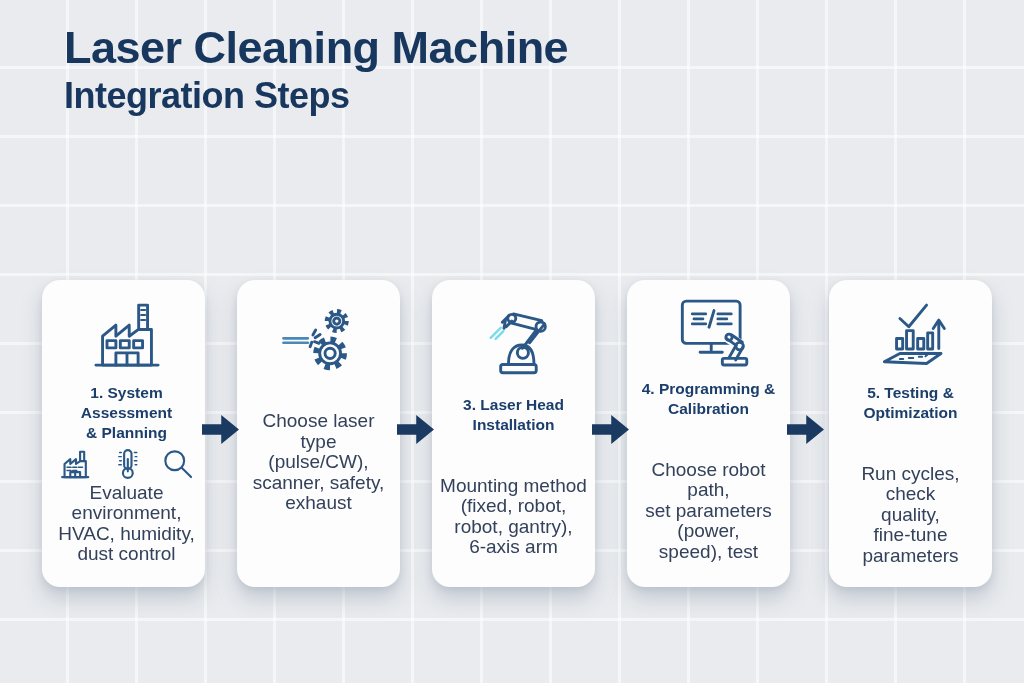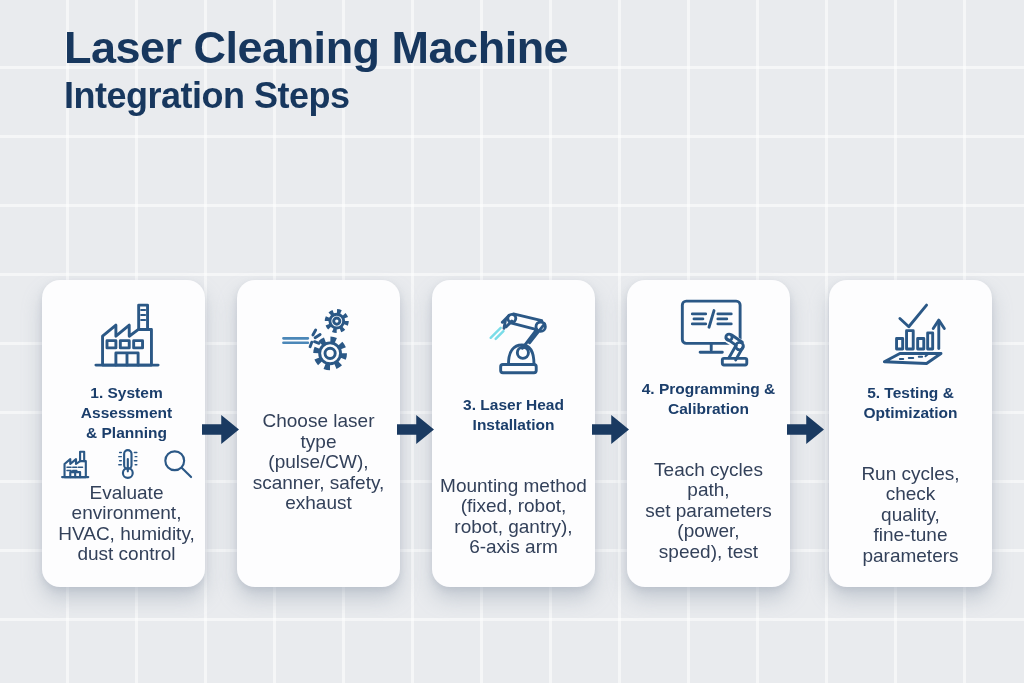--- a/index.html
+++ b/index.html
@@ -147,21 +147,21 @@
       <path class="stk" d="M38 48 V54 M28 56 H48"></path>
       <path class="halo" stroke-width="10" d="M57 60 L63 49 L54 43"></path>
       <path class="stk" stroke-width="2.3" d="M54 61 L60.5 49.5 M60 63 L66.5 51.5 M60.5 49.8 L51.5 43.5 M66 47 L56.5 40.5"></path>
       <circle class="stk" fill="#fdfdfe" stroke-width="2.2" cx="63.5" cy="50.5" r="3.4"></circle>
       <circle class="stk" fill="#fdfdfe" stroke-width="2" cx="54" cy="42.5" r="2.8"></circle>
       <rect class="stk" x="48" y="61.5" width="22" height="6" rx="1.5" stroke-width="2.4"></rect>
     </svg>
   </div>
   <h3 class="card-title">4. Programming &amp;
 Calibration</h3>
-  <p class="card-desc">Teach cycles path,
+  <p class="card-desc">Choose robot path,
 set parameters
 (power,
 speed), test</p>
 </section>
 
 <section class="card card5">
   <div class="icon-box">
     <svg width="84" height="80" viewBox="0 0 72 72">
       <path class="stk" stroke-width="4.4" d="M26 22 L34 29.5 L50 10"></path>
       <rect class="stk" stroke-width="2.2" x="23" y="40" width="5.5" height="9.5"></rect>

